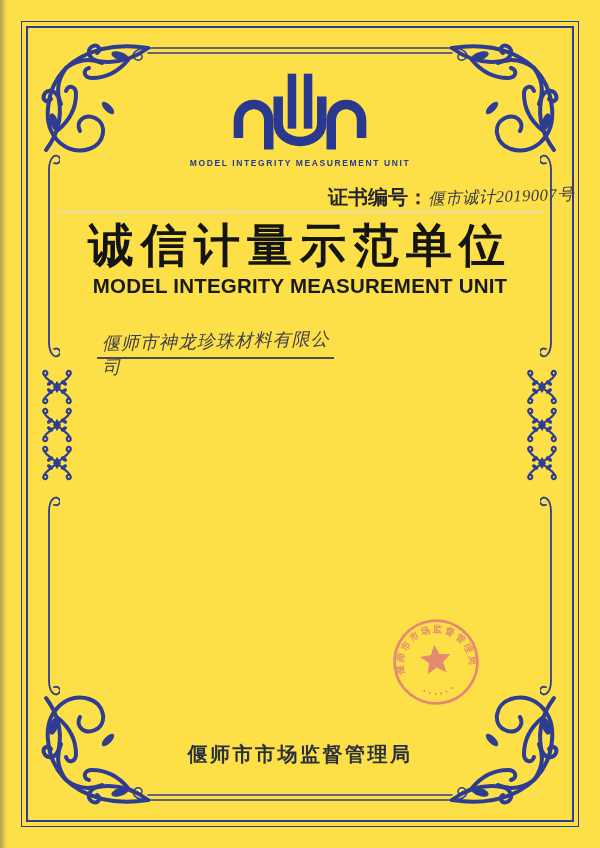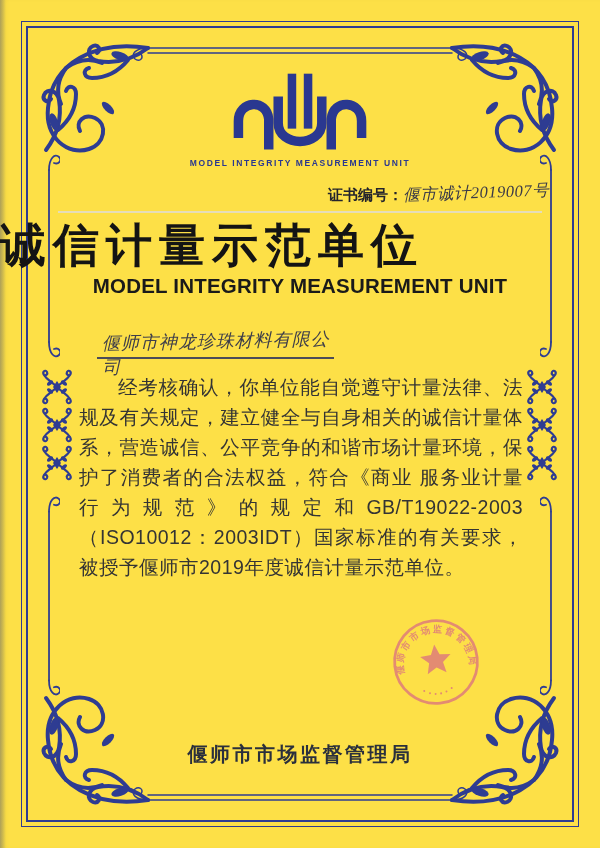--- a/index.html
+++ b/index.html
@@ -13,29 +13,29 @@
   
   .frame-thin{position:absolute;top:21px;left:21px;right:21px;bottom:21px;border:1.3px solid #2e3c92;}
   .frame-thick{position:absolute;top:26px;left:26px;right:26px;bottom:26px;border:2.6px solid #2e3c92;}
   svg{display:block;}
   
   .logo-caption{
     position:absolute;top:158px;left:0;width:600px;text-align:center;
     font-size:8.5px;font-weight:bold;letter-spacing:1.6px;color:#2a3890;
   }
   .certno{position:absolute;top:184px;left:328px;width:240px;white-space:nowrap;}
-  .certno-label{font-size:15px;font-weight:600;color:#24242c;font-family:"Liberation Serif",serif;}
+  .certno-label{font-size:20px;font-weight:600;color:#24242c;font-family:"Liberation Serif",serif;}
   .certno-value{
     display:inline-block;font-size:16.5px;font-style:italic;color:#3a3a48;
     transform:rotate(-2deg) translateY(-2px);letter-spacing:.5px;
     font-family:"Liberation Serif",serif;
   }
   .crease{position:absolute;top:211px;left:58px;width:484px;height:1.5px;background:#dcdcdf;opacity:.75;}
   .title-zh{
-    position:absolute;top:215px;left:0;width:600px;text-align:left;
+    position:absolute;top:215px;left:0;width:600px;text-align:center;
     font-family:"Liberation Serif",serif;font-weight:bold;font-size:46px;
     letter-spacing:7px;color:#141414;
   }
   .title-en{
     position:absolute;top:274px;left:0;width:600px;text-align:center;
     font-weight:800;font-size:20.5px;letter-spacing:.2px;color:#1a1a1a;
   }
   .company{
     position:absolute;top:329px;left:102px;width:240px;
     font-size:18px;font-style:italic;color:#3e3e4a;letter-spacing:1px;
@@ -283,21 +283,20 @@
     <span class="certno-label">证书编号：</span><span class="certno-value">偃市诚计2019007号</span>
   </div>
   <div class="crease"></div>
 
   <div class="title-zh">诚信计量示范单位</div>
   <div class="title-en">MODEL INTEGRITY MEASUREMENT UNIT</div>
 
   <div class="company">偃师市神龙珍珠材料有限公司</div>
   <div class="company-underline"></div>
 
-  <div class="body-par">经考核确认，你单位能自觉遵守计量法律、法规及有关规定，建立健全与自身相关的诚信计量体系，营造诚信、公平竞争的和谐市场计量环境，保护了消费者的合法权益，符合《商业 服务业计量行为规范》的规定和GB/T19022-2003（ISO10012：2003IDT）国家标准的有关要求，被授予偃师市2019年度诚信计量示范单位。</div>
 
   <svg class="abs" style="left:390px;top:616px;transform:rotate(-6deg);opacity:.88" width="92" height="92" viewBox="0 0 100 100">
     <circle cx="50" cy="50" r="45" stroke="#e08079" stroke-width="3" fill="none"></circle>
     <path id="sealArc" d="M15,62 A36,36 0 1 1 85,62" fill="none"></path>
     <text font-size="10" letter-spacing="2.5" fill="#e08079" font-weight="bold" font-family="Liberation Sans, sans-serif">
       <textPath href="#sealArc" startOffset="50%" text-anchor="middle">偃师市市场监督管理局</textPath>
     </text>
     <path d="M50 31 L54.7 41.9 L66.6 42.9 L57.6 50.7 L60.3 62.3 L50 56.1 L39.7 62.3 L42.4 50.7 L33.4 42.9 L45.3 41.9 Z" fill="#e08079"></path>
     <g fill="#e08079">
       <circle cx="34" cy="80" r="1.1"></circle>

